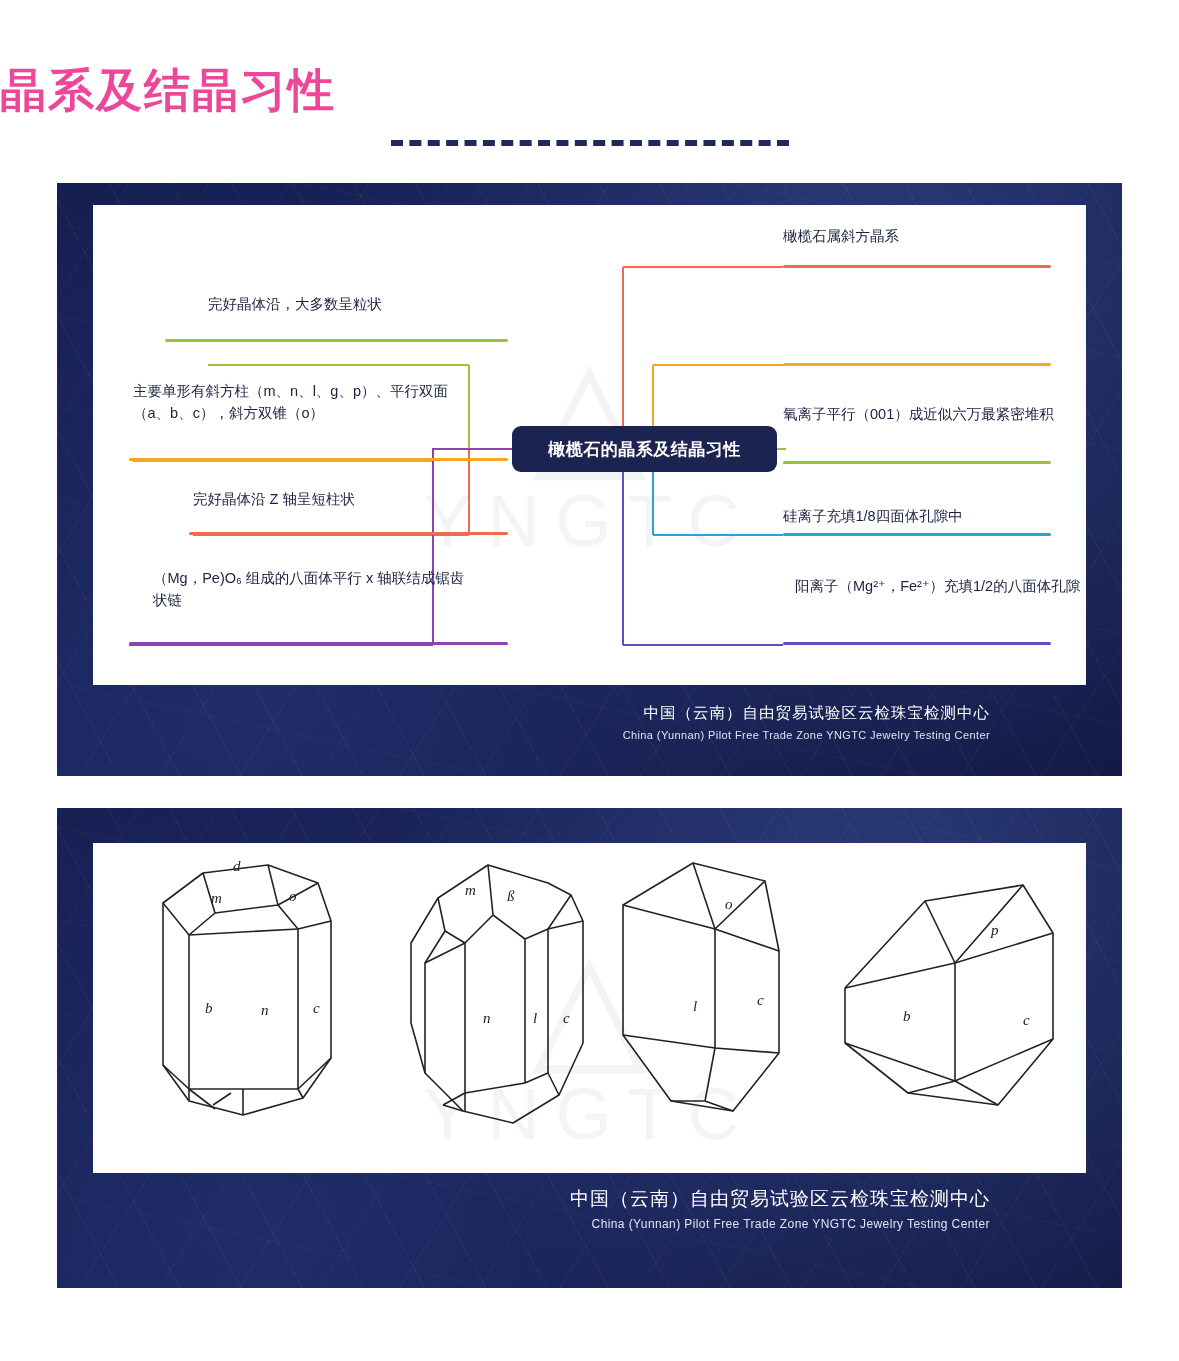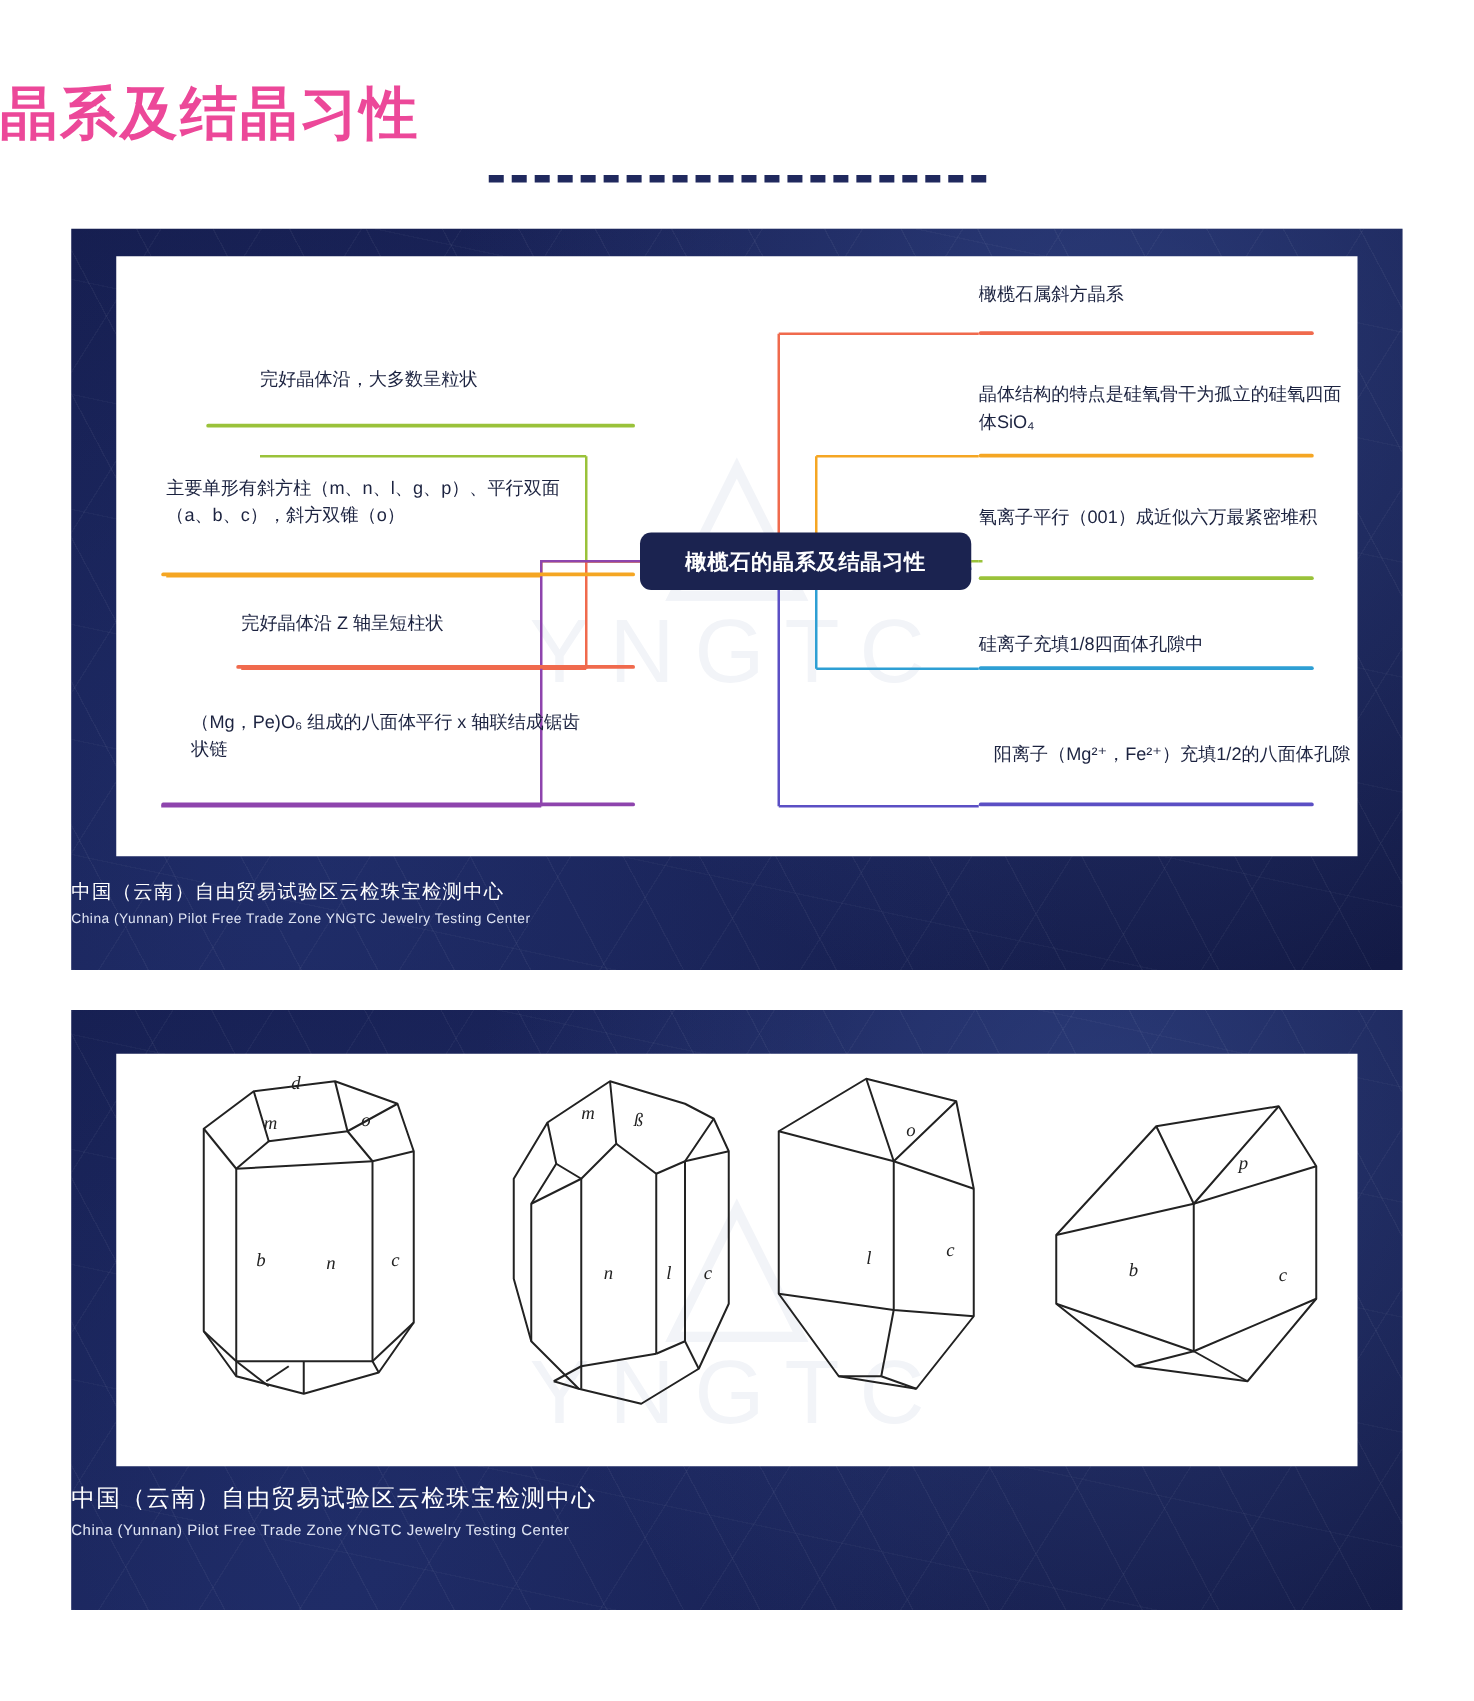--- a/index.html
+++ b/index.html
@@ -69,21 +69,21 @@
     position:absolute;font-size:14.5px;line-height:1.55;color:#1c2340;z-index:4;
   }
   .branch-label.right{left:690px;}
   .underline{
     position:absolute;height:3px;border-radius:2px;z-index:3;
   }
   .conn{position:absolute;z-index:2;}
 
   
   .panel-footer{
-    position:absolute;left:0;width:933px;text-align:left;color:#ffffff;
+    position:absolute;left:0;width:933px;text-align:right;color:#ffffff;
   }
   .panel-footer .cn{font-size:15.5px;letter-spacing:1px;}
   .panel-footer .en{font-size:11px;letter-spacing:.4px;margin-top:5px;color:#dfe4f3;}
   #mindmap-footer{top:520px;}
   #crystal-footer{top:378px;}
 
   .crystal-figs{
     position:absolute;left:0;top:0;width:993px;height:330px;
   }
 </style>
@@ -138,30 +138,29 @@
 
       <div class="branch-label" style="left:100px;top:283px;width:310px;">完好晶体沿 Z 轴呈短柱状</div>
       <div class="underline" style="left:96px;top:327px;width:319px;background:#f06a4d;"></div>
 
       <div class="branch-label" style="left:60px;top:362px;width:320px;">（Mg，Pe)O₆ 组成的八面体平行 x 轴联结成锯齿状链</div>
       <div class="underline" style="left:36px;top:437px;width:379px;background:#8e44ad;"></div>
 
       <div class="branch-label right" style="top:20px;width:300px;">橄榄石属斜方晶系</div>
       <div class="underline" style="left:690px;top:60px;width:268px;background:#f06a4d;"></div>
 
-      <div class="branch-label right" style="top:100px;width:290px;">晶体结构的特点是硅氧骨干为孤立的硅氧四面体SiO₄</div>
       <div class="underline" style="left:690px;top:158px;width:268px;background:#f5a623;"></div>
 
       <div class="branch-label right" style="top:198px;width:285px;">氧离子平行（001）成近似六万最紧密堆积</div>
       <div class="underline" style="left:690px;top:256px;width:268px;background:#9ac23a;"></div>
 
       <div class="branch-label right" style="top:300px;width:290px;">硅离子充填1/8四面体孔隙中</div>
       <div class="underline" style="left:690px;top:328px;width:268px;background:#2e9fd4;"></div>
 
-      <div class="branch-label right" style="top:388px;width:290px;padding-left:12px;">阳离子（Mg²⁺，Fe²⁺）充填1/2的八面体孔隙</div>
+      <div class="branch-label right" style="top:370px;width:290px;padding-left:12px;">阳离子（Mg²⁺，Fe²⁺）充填1/2的八面体孔隙</div>
       <div class="underline" style="left:690px;top:437px;width:268px;background:#5b4fc4;"></div>
     </div>
 
     <div class="panel-footer" id="mindmap-footer">
       <div class="cn">中国（云南）自由贸易试验区云检珠宝检测中心</div>
       <div class="en">China (Yunnan) Pilot Free Trade Zone  YNGTC Jewelry Testing Center</div>
     </div>
   </div>
 
   <div class="panel" id="panel-crystals">

